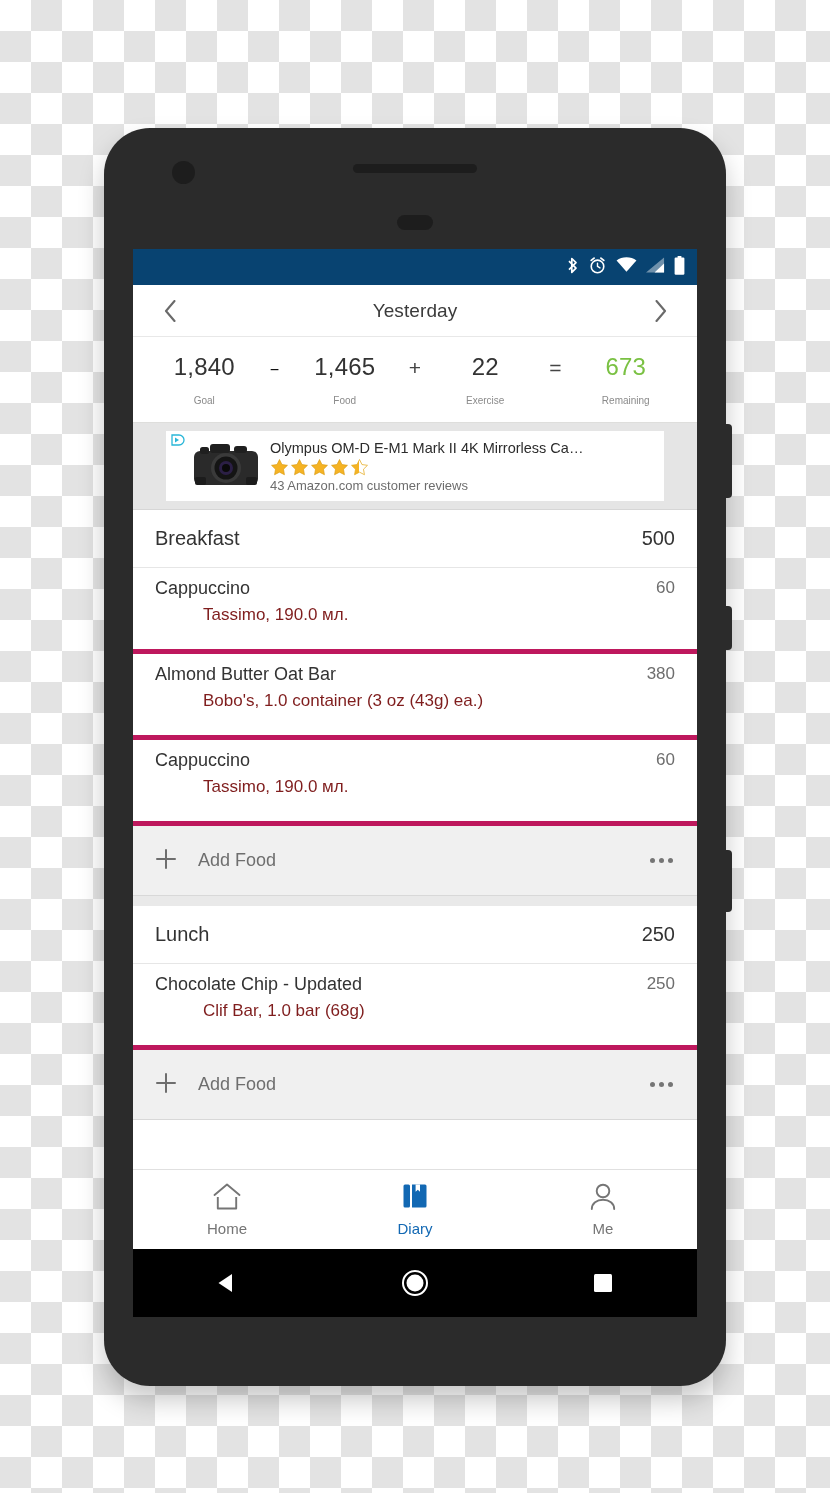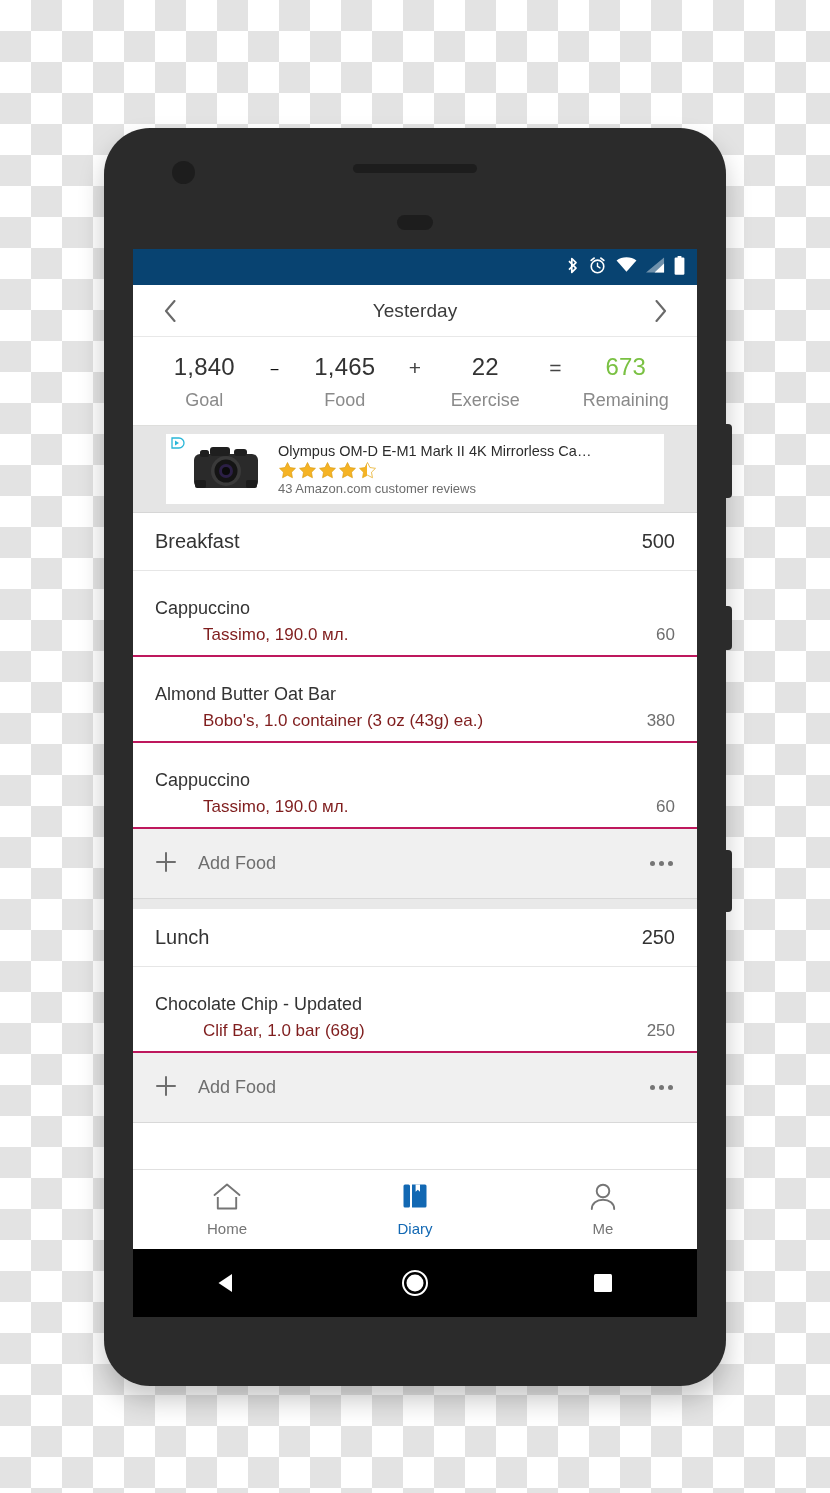--- a/index.html
+++ b/index.html
@@ -152,21 +152,21 @@
     font-size: 24px;
     color: #333333;
     letter-spacing: .2px;
   }
   .cal-value.accent { color: #7ac143; }
   .cal-operator {
     font-size: 21px;
     color: #444444;
   }
   .cal-label {
-    font-size: 18px;
+    font-size: 10px;
     color: #8a8a8a;
   }
 
   
   #ad-zone {
     background: #e5e5e5;
     padding: 8px 0;
     border-bottom: 1px solid #d6d6d6;
   }
   #ad-banner {
@@ -186,21 +186,21 @@
     width: 14px;
     height: 14px;
   }
   #ad-thumb {
     width: 84px;
     height: 62px;
     flex: 0 0 84px;
     position: relative;
     margin-left: 10px;
   }
-  #ad-text { margin-left: 10px; flex: 1; min-width: 0; }
+  #ad-text { margin-left: 2px; flex: 1; min-width: 0; }
   #ad-title {
     font-size: 14.5px;
     color: #2c2c2c;
     white-space: nowrap;
     overflow: hidden;
     text-overflow: ellipsis;
   }
   #ad-stars { margin: 2px 0 1px; line-height: 1; display: flex; gap: 1px; }
   #ad-reviews { font-size: 13px; color: #6d6d6d; }
 
@@ -215,24 +215,24 @@
     padding: 0 22px;
     border-bottom: 1px solid #e6e6e6;
     background: #ffffff;
   }
   .meal-name { font-size: 20px; color: #333333; }
   .meal-cals { font-size: 20px; color: #333333; }
 
   .food-row {
     min-height: 86px;
     display: flex;
-    align-items: flex-end;
+    align-items: flex-start;
     justify-content: space-between;
     padding: 10px 22px;
-    border-bottom: 2px solid #be185d;
+    border-bottom: 5px solid #be185d;
     background: #ffffff;
   }
   .food-main { min-width: 0; }
   .food-name {
     font-size: 18px;
     color: #333333;
     margin-bottom: 6px;
     white-space: nowrap;
   }
   .food-desc {

